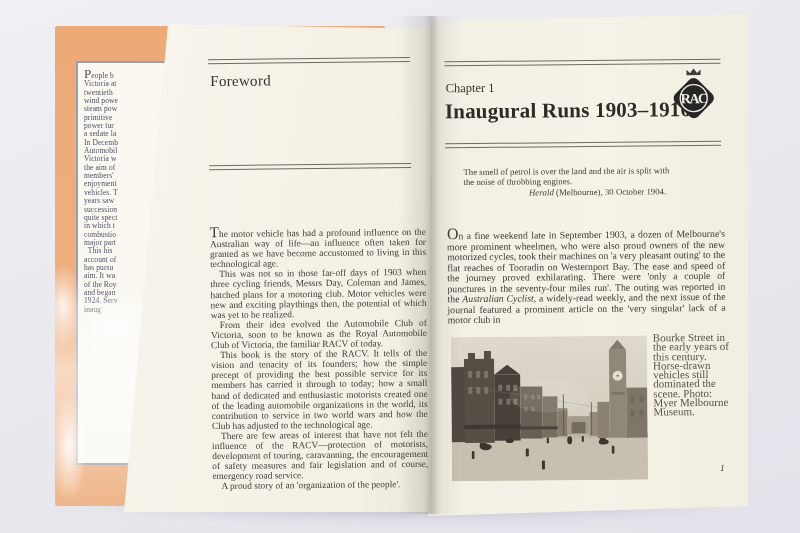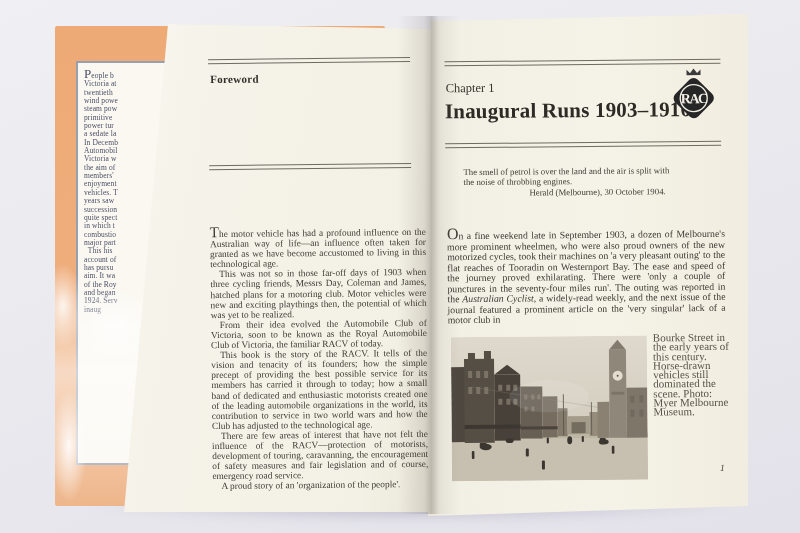--- a/index.html
+++ b/index.html
@@ -42,21 +42,21 @@
     position:absolute; left:122px; top:24px; width:312px; height:488px; z-index:2;
     background:linear-gradient(100deg,#fbf9f3 0%, #f6f3ea 18%, #f3f0e5 80%, #ebe7da 100%);
     clip-path:polygon(46px 0%, 100% 5px, 100% 100%, 2px 100%);
     filter:drop-shadow(-3px 3px 4px rgba(110,100,95,.30));
   }
   .lp-content{position:absolute; left:86px; top:34px; width:218px; transform:rotate(-0.6deg);}
   .drule{height:3px; border-top:1px solid #6f6a62; border-bottom:1px solid #6f6a62;}
   .lp-rule1{position:absolute; top:0; left:0; width:202px;}
   .lp-heading{
     position:absolute; top:14px; left:2px;
-    font-size:11px; font-weight:bold; color:#332f2a; letter-spacing:.3px;
+    font-size:15px; font-weight:normal; color:#332f2a; letter-spacing:.3px;
   }
   .lp-rule2{position:absolute; top:106px; left:0; width:202px;}
   .lp-body{
     position:absolute; top:168px; left:0; width:216px;
     font-size:9.4px; line-height:10.1px; color:#403b35; text-align:justify;
   }
   .lp-body .para{margin:0; text-indent:9px;}
   .lp-body .para:first-child{text-indent:0;}
   .lp-body .para:first-child::first-letter{font-size:15px;}
   
@@ -73,21 +73,21 @@
     position:absolute; top:84px; left:0; font-size:21px; font-weight:bold;
     color:#2e2a25; letter-spacing:.2px; white-space:nowrap;
   }
   .rp-logo{position:absolute; top:54px; right:18px; width:50px; height:58px;}
   .rp-rule2{position:absolute; top:128px; left:0; width:276px;}
   .rp-quote{
     position:absolute; top:152px; left:18px; width:206px;
     font-size:8.8px; line-height:10px; color:#45403a;
   }
   .rp-quote-src{display:block; text-align:center; padding-left:42px; margin-top:1px;}
-  .rp-quote-src .it{margin-left:20px;}
+  .rp-quote-src .it{font-style:italic;margin-left:20px;}
   .rp-body{
     position:absolute; top:214px; left:1px; width:278px; margin:0;
     font-size:9.8px; line-height:10.5px; color:#3f3a34; text-align:justify;
   }
   .rp-body::first-letter{font-size:16px;}
   .rp-photo{position:absolute; top:322px; left:4px; width:196px; height:144px;}
   .rp-caption{
     position:absolute; top:320px; left:206px; width:78px;
     font-size:11px; line-height:9.3px; color:#59534b;
   }

